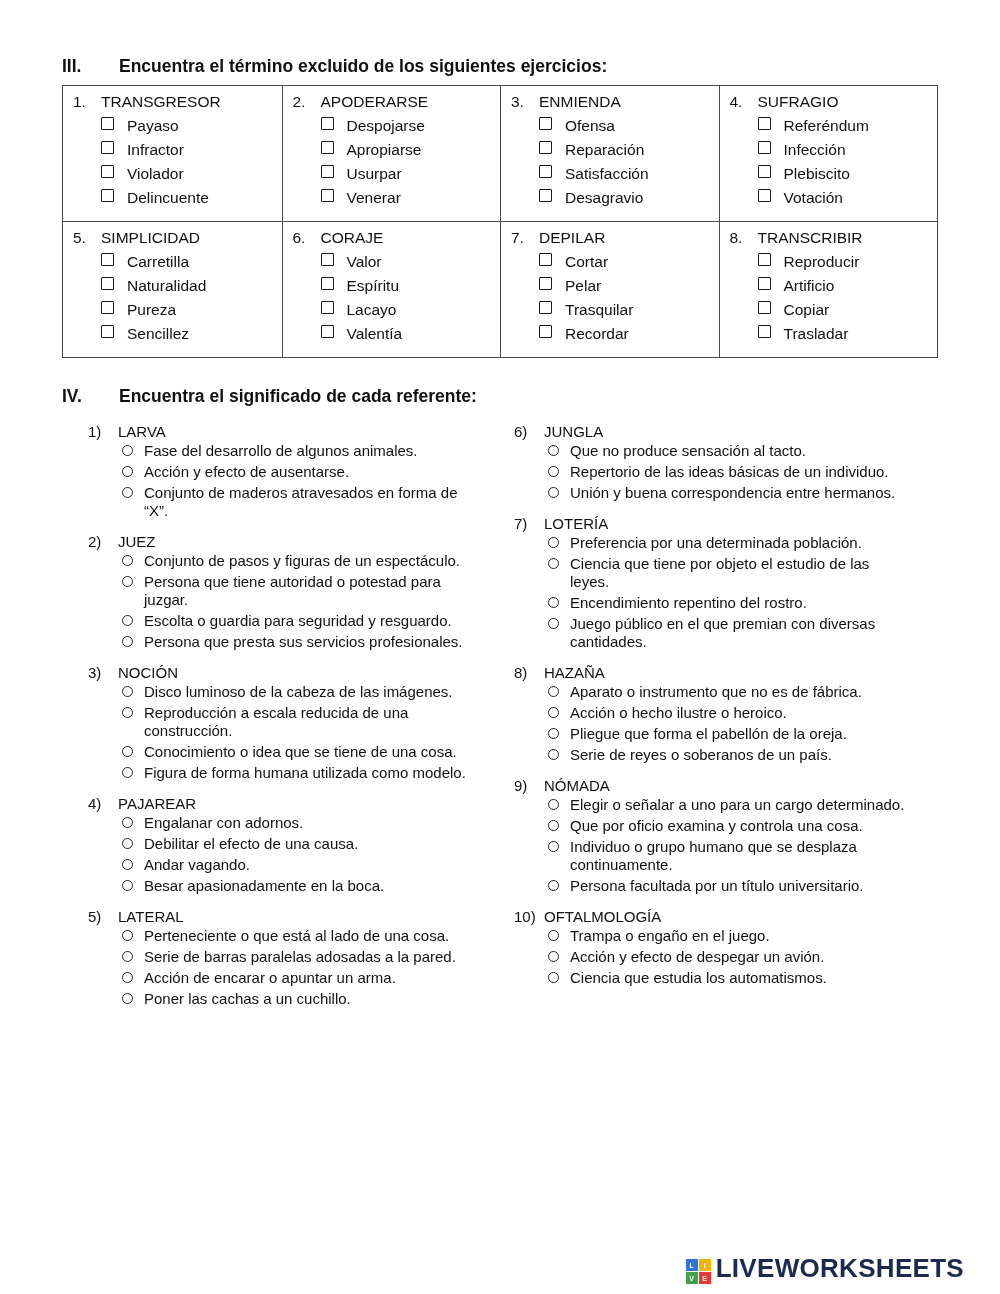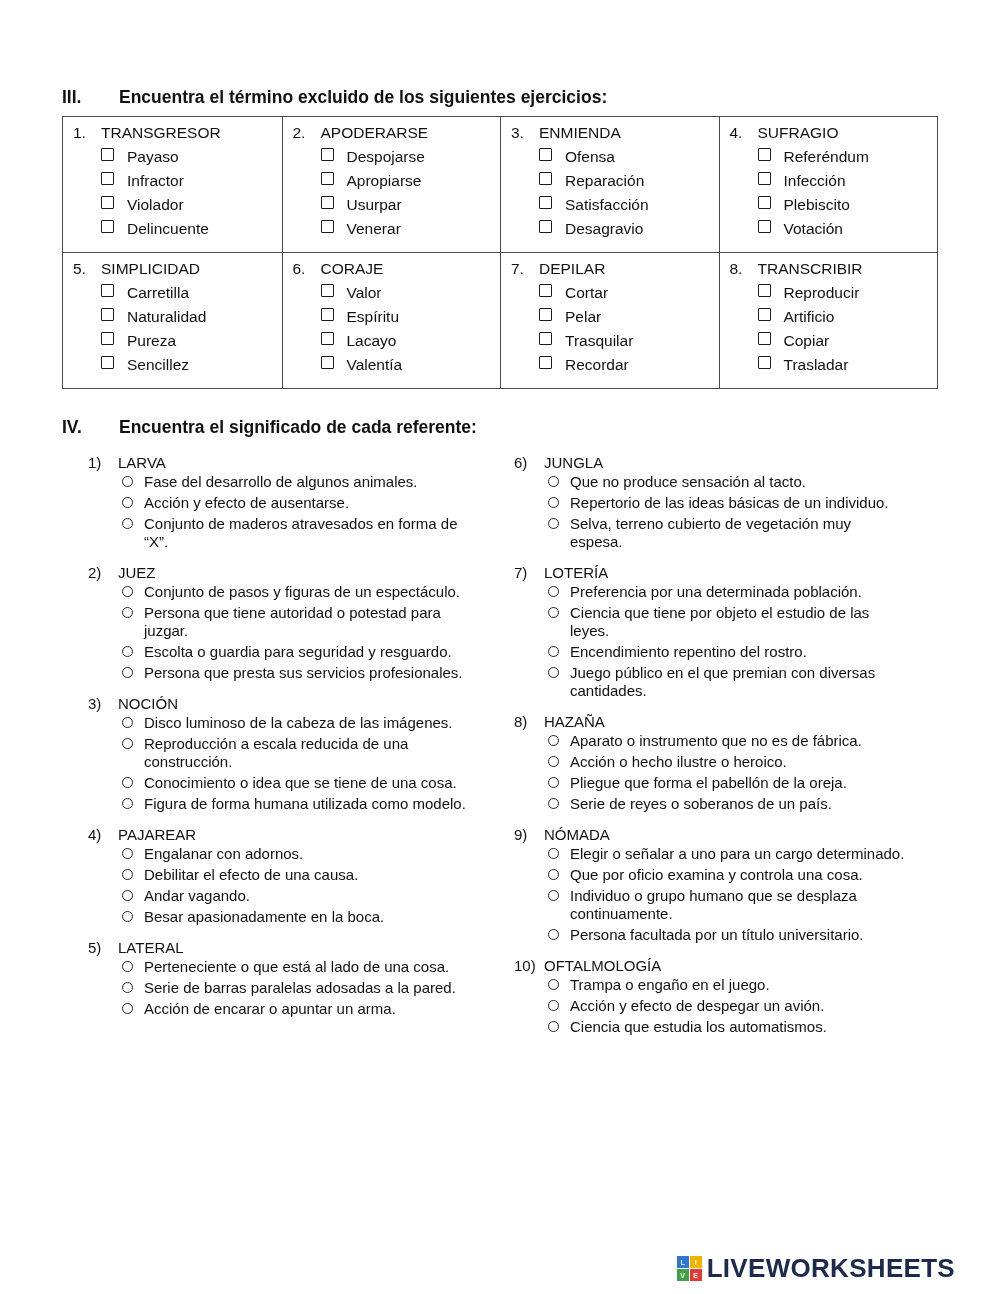--- a/index.html
+++ b/index.html
@@ -7,21 +7,21 @@
   body {
     width: 1000px; height: 1294px;
     background: #ffffff;
     font-family: "Liberation Sans", sans-serif;
     color: #111111;
   }
   .page { position: relative; width: 1000px; height: 1294px; overflow: hidden; }
 
   
   .sec-header { display: flex; font-size: 17.5px; font-weight: bold; margin-left: 62px; color: #111; }
-  .sec-header.first { padding-top: 87px; }
+  .sec-header.first { padding-top: 56px; }
   .sec-header.second { margin-top: 28px; }
   .sec-num { width: 57px; flex: none; }
 
   
   .ex-table { width: 876px; margin: 8px 0 0 62px; border: 1.6px solid #4a4a4a; }
   .ex-band { display: grid; grid-template-columns: repeat(4, 1fr); }
   .ex-band.band2 { border-top: 1.6px solid #4a4a4a; }
   .ex-cell { padding: 7px 8px 8px 8px; }
   .ex-cell + .ex-cell { border-left: 1.6px solid #4a4a4a; }
   .ex-head { display: flex; font-size: 15.5px; margin-bottom: 3px; }
@@ -34,21 +34,21 @@
   .def-cols { display: flex; gap: 34px; margin: 16px 0 0 88px; }
   .def-col { width: 392px; flex: none; }
   .def-item { margin-bottom: 13px; }
   .def-head { display: flex; font-size: 15px; }
   .def-num { width: 30px; flex: none; }
   .def-opt { display: flex; align-items: flex-start; gap: 11px; margin: 2px 0 3px 34px; font-size: 15px; line-height: 18px; }
   .radio { width: 11px; height: 11px; border: 1.5px solid #222; border-radius: 50%; flex: none; margin-top: 3px; background: #fff; cursor: pointer; }
   .def-opt-text { flex: 1; }
 
   
-  .footer { position: absolute; right: 45px; bottom: 10px; display: flex; align-items: center; gap: 5px; }
+  .footer { position: absolute; right: 36px; bottom: 10px; display: flex; align-items: flex-end; gap: 5px; }
   .logo-grid { display: grid; grid-template-columns: 12px 12px; grid-auto-rows: 12px; gap: 1px; flex: none; }
   .logo-block { display: flex; align-items: center; justify-content: center; color: #fff; font-size: 7px; font-weight: bold; line-height: 1; }
   .brand { font-size: 26px; font-weight: bold; letter-spacing: 0.3px; color: #1b2a4e; }
 </style>
 </head>
 <body>
 
 <div class="page">
 
   <div class="sec-header first">
@@ -340,39 +340,43 @@
             <span class="def-opt-text">Perteneciente o que está al lado de una cosa.</span>
           </div>
           <div class="def-opt">
             <span class="radio"></span>
             <span class="def-opt-text">Serie de barras paralelas adosadas a la pared.</span>
           </div>
           <div class="def-opt">
             <span class="radio"></span>
             <span class="def-opt-text">Acción de encarar o apuntar un arma.</span>
           </div>
+          <div class="def-opt">
+            <span class="radio"></span>
+            <span class="def-opt-text">Poner las cachas a un cuchillo.</span>
+          </div>
         </div>
       </div>
     <div class="def-col">
         <div class="def-item">
           <div class="def-head">
             <span class="def-num">6)</span>
             <span class="def-word">JUNGLA</span>
           </div>
           <div class="def-opt">
             <span class="radio"></span>
             <span class="def-opt-text">Que no produce sensación al tacto.</span>
           </div>
           <div class="def-opt">
             <span class="radio"></span>
             <span class="def-opt-text">Repertorio de las ideas básicas de un individuo.</span>
           </div>
           <div class="def-opt">
             <span class="radio"></span>
-            <span class="def-opt-text">Selva, terreno cubierto de vegetación muy espesa.</span>
+            <span class="def-opt-text">Unión y buena correspondencia entre hermanos.</span>
           </div>
         </div>
         <div class="def-item">
           <div class="def-head">
             <span class="def-num">7)</span>
             <span class="def-word">LOTERÍA</span>
           </div>
           <div class="def-opt">
             <span class="radio"></span>
             <span class="def-opt-text">Preferencia por una determinada población.</span>

